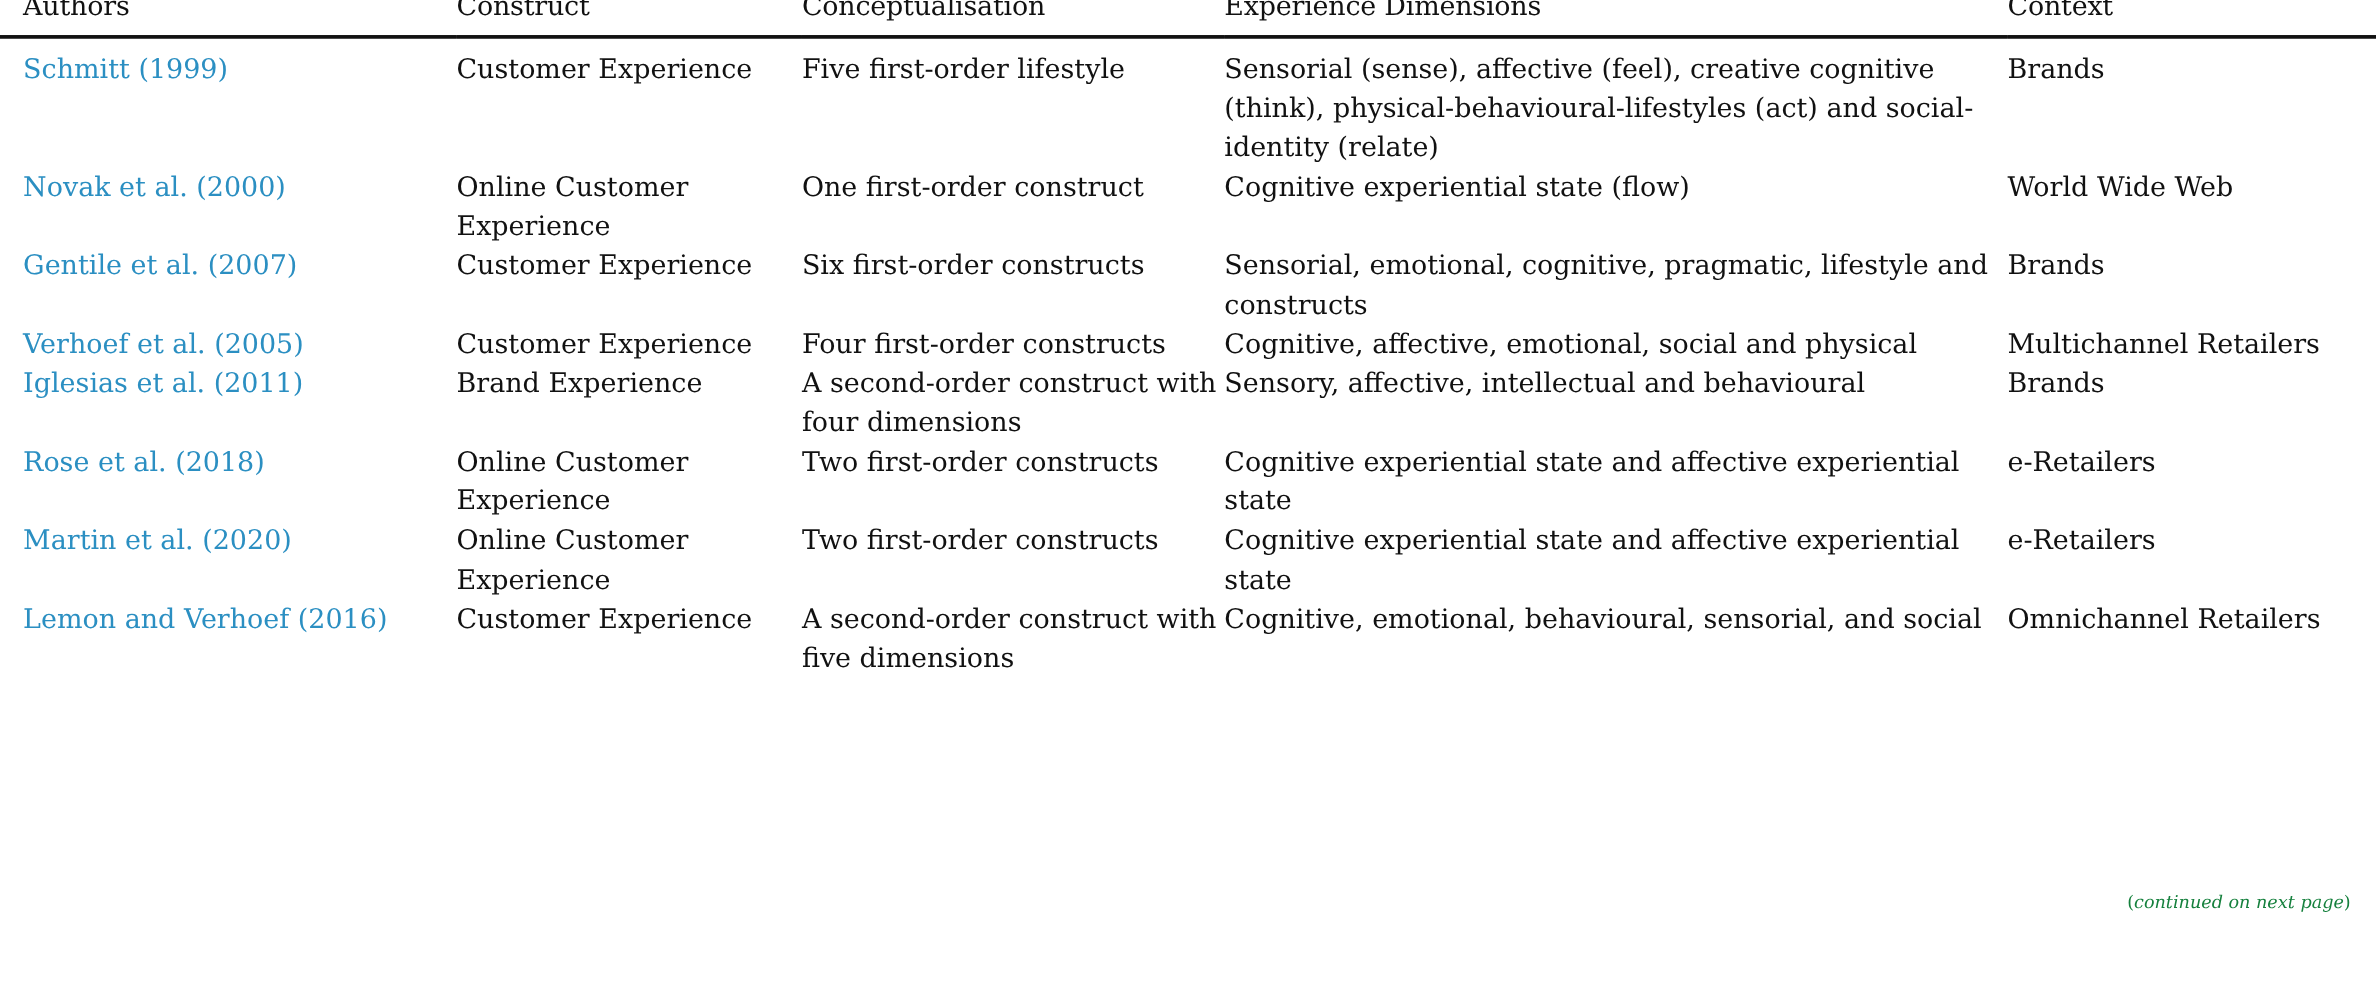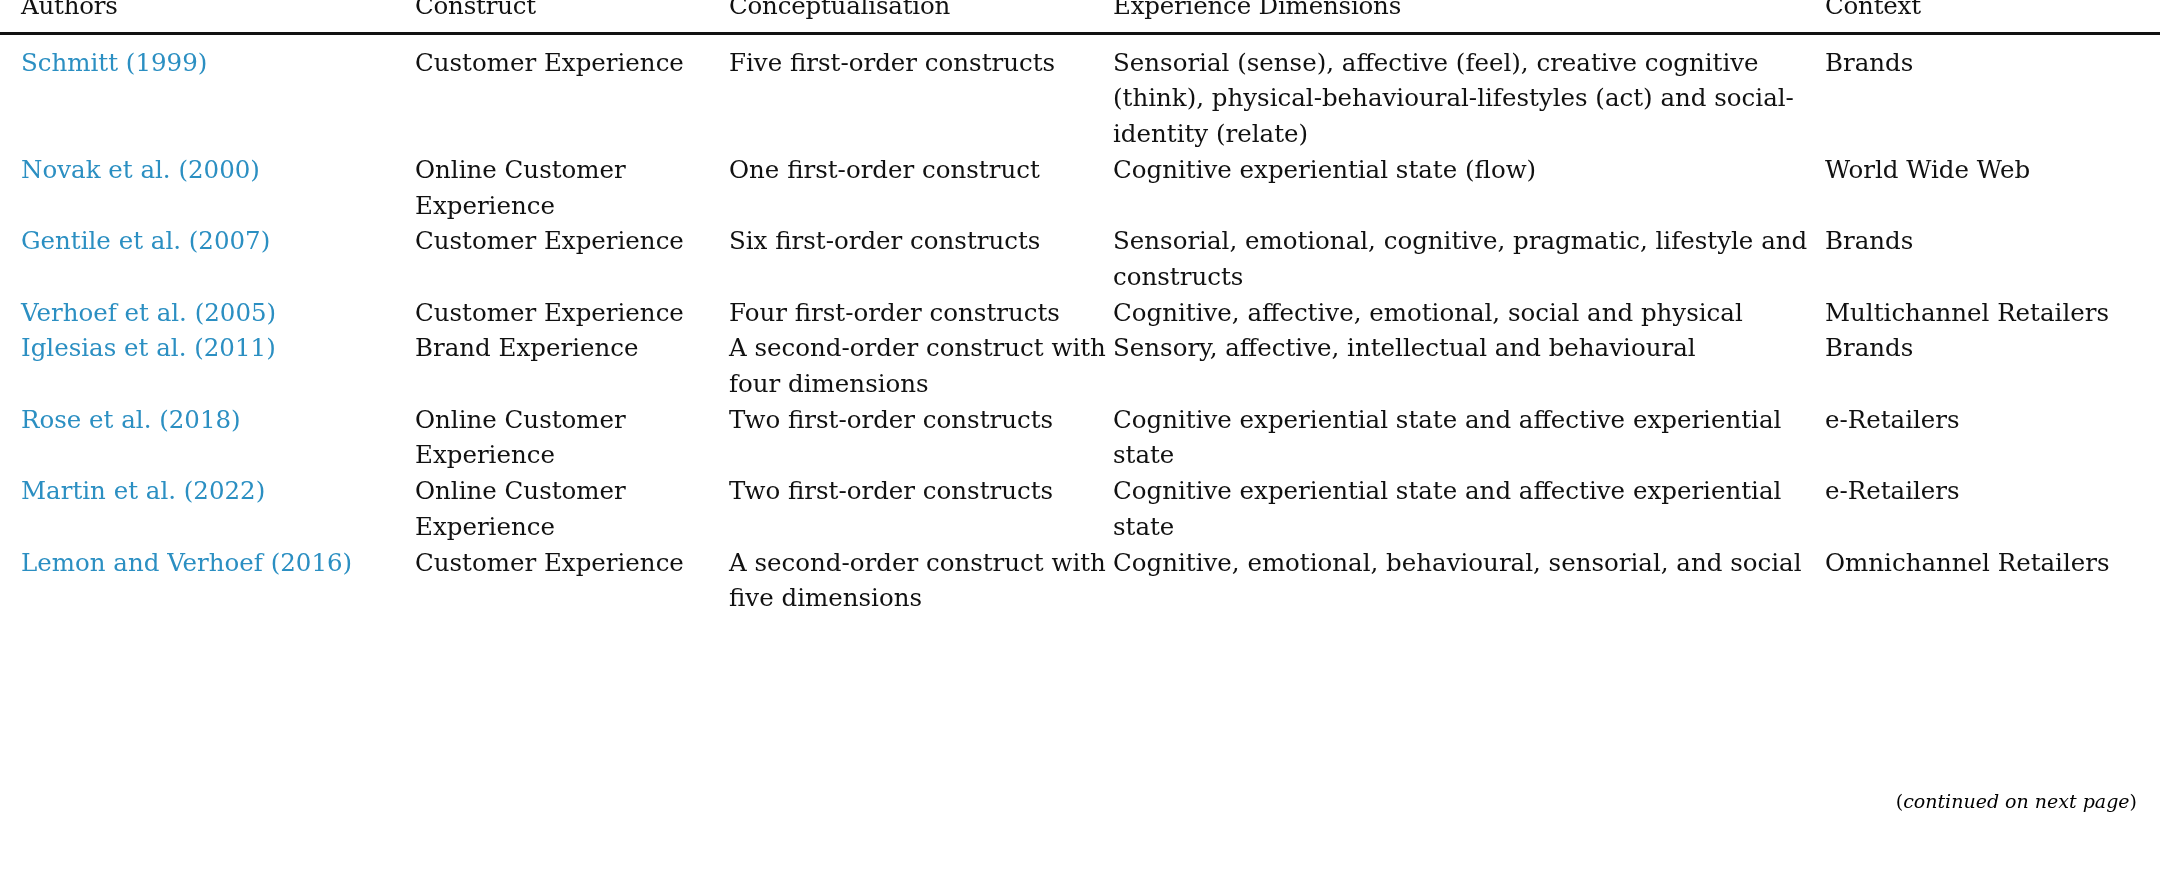--- a/index.html
+++ b/index.html
@@ -46,45 +46,45 @@
     .author-link {
       color: var(--link-color, #2b8fc2);
       text-decoration: none;
       cursor: pointer;
       margin-top: 48px;
     }
     .td-wrap { padding-right: 22px; }
     .footer-note {
       position: absolute;
       right: 23px;
-      top: 790px;
-      font-size: 19px;
+      top: 810px;
+      font-size: 16px;
       font-style: italic;
-      color: #000000;
+      color: #15803d;
     }
     .footer-note .paren { font-style: normal; }
   </style>
 </head>
 <body style="--link-color: #2b8fc2;">
 
 <table class="table">
   <thead>
     <tr>
       <th class="c1">Authors</th>
       <th class="c2">Construct</th>
       <th class="c3">Conceptualisation</th>
       <th class="c4">Experience Dimensions</th>
       <th class="c5">Context</th>
     </tr>
   </thead>
   <tbody>
     <tr>
       <td class="c1"><a class="author-link">Schmitt (1999)</a></td>
       <td class="c2 td-wrap">Customer Experience</td>
-      <td class="c3 td-wrap">Five first-order constructs</td>
+      <td class="c3 td-wrap">Five first-order lifestyle</td>
       <td class="c4 td-wrap">Sensorial (sense), affective (feel), creative cognitive (think), physical-behavioural-lifestyles (act) and social-identity (relate)</td>
       <td class="c5">Brands</td>
     </tr>
     <tr>
       <td class="c1"><a class="author-link">Novak et al. (2000)</a></td>
       <td class="c2 td-wrap">Online Customer Experience</td>
       <td class="c3 td-wrap">One first-order construct</td>
       <td class="c4 td-wrap">Cognitive experiential state (flow)</td>
       <td class="c5">World Wide Web</td>
     </tr>
@@ -110,21 +110,21 @@
       <td class="c5">Brands</td>
     </tr>
     <tr>
       <td class="c1"><a class="author-link">Rose et al. (2018)</a></td>
       <td class="c2 td-wrap">Online Customer Experience</td>
       <td class="c3 td-wrap">Two first-order constructs</td>
       <td class="c4 td-wrap">Cognitive experiential state and affective experiential state</td>
       <td class="c5">e-Retailers</td>
     </tr>
     <tr>
-      <td class="c1"><a class="author-link">Martin et al. (2022)</a></td>
+      <td class="c1"><a class="author-link">Martin et al. (2020)</a></td>
       <td class="c2 td-wrap">Online Customer Experience</td>
       <td class="c3 td-wrap">Two first-order constructs</td>
       <td class="c4 td-wrap">Cognitive experiential state and affective experiential state</td>
       <td class="c5">e-Retailers</td>
     </tr>
     <tr>
       <td class="c1"><a class="author-link">Lemon and Verhoef (2016)</a></td>
       <td class="c2 td-wrap">Customer Experience</td>
       <td class="c3 td-wrap">A second-order construct with five dimensions</td>
       <td class="c4 td-wrap">Cognitive, emotional, behavioural, sensorial, and social</td>

